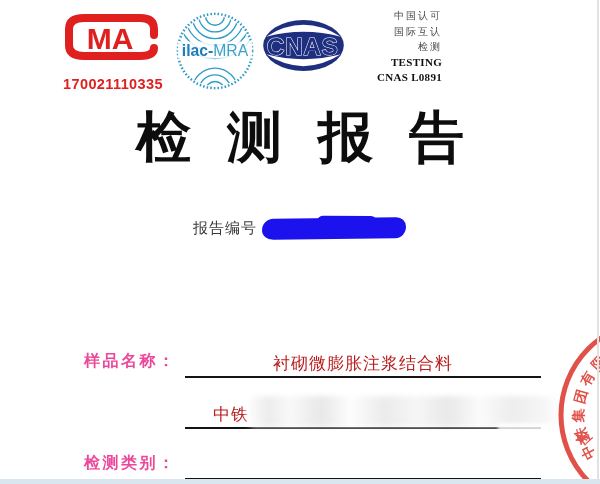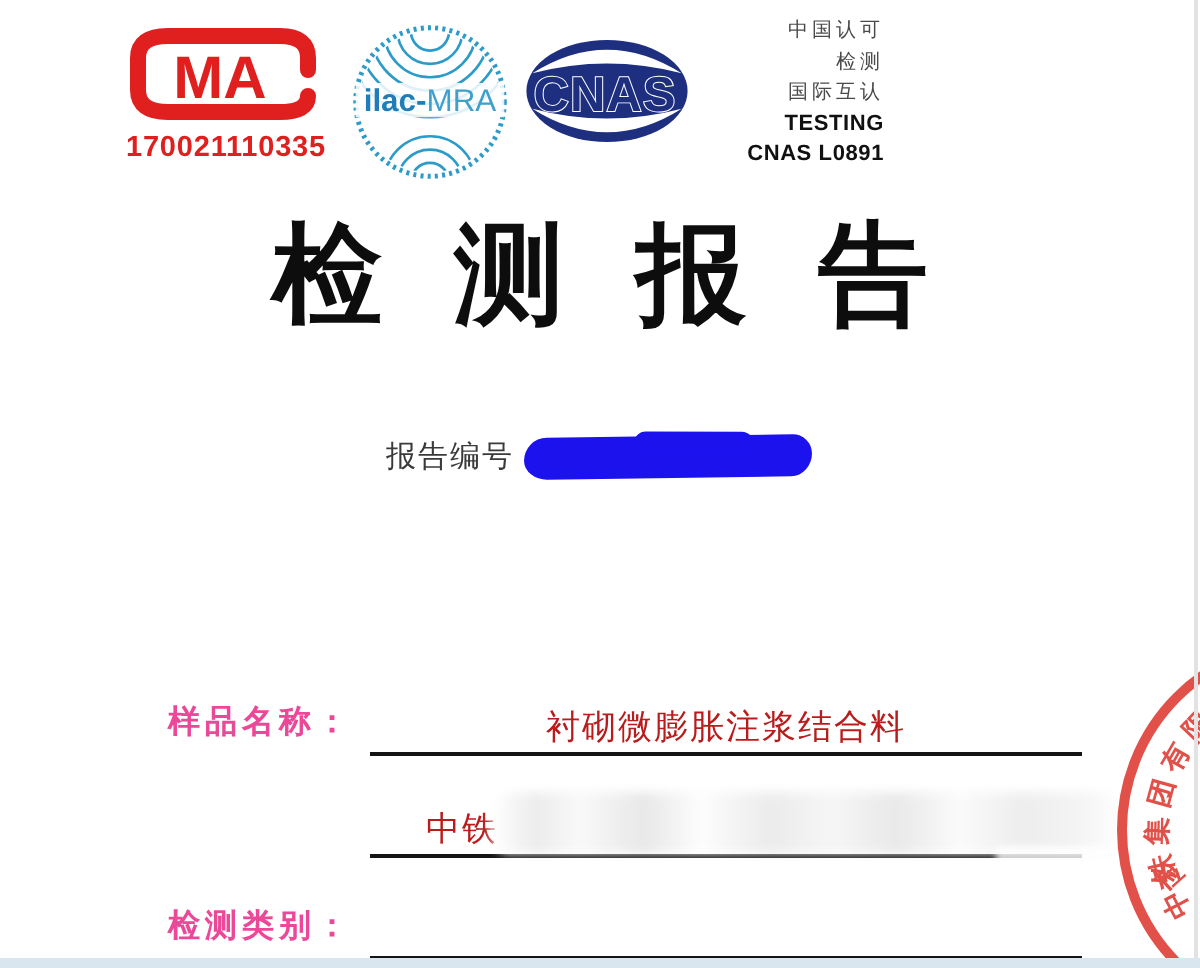--- a/index.html
+++ b/index.html
@@ -1,29 +1,29 @@
 <!DOCTYPE html>
 <html><head>
 <meta charset="utf-8">
 <style>
   html,body{margin:0;padding:0;background:#fff;}
   .page{position:relative;width:600px;height:484px;background:#ffffff;overflow:hidden;
         font-family:"Liberation Serif","DejaVu Serif",serif;color:#222;}
 
   
   .logo-cma{position:absolute;left:62px;top:12px;width:102px;height:50px;}
-  .cma-number{position:absolute;left:58px;top:66px;width:110px;text-align:center;
+  .cma-number{position:absolute;left:58px;top:76px;width:110px;text-align:center;
               font-family:"Liberation Sans","DejaVu Sans",sans-serif;
               font-weight:700;font-size:14.5px;letter-spacing:.4px;color:#e01f1f;}
   .logo-ilac{position:absolute;left:175px;top:11px;width:80px;height:80px;}
   .logo-cnas{position:absolute;left:261px;top:17px;width:85px;height:57px;}
   .cnas-text{position:absolute;left:342px;top:8px;width:100px;line-height:15.5px;text-align:right;}
   .cnas-text .zh{font-size:10px;color:#4a4a4a;letter-spacing:2px;}
   .cnas-text .en{font-size:11px;font-weight:700;color:#111;
-                 font-family:Liberation Sans, sans-serif;letter-spacing:.3px;}
+                 font-family:Liberation Serif, serif;letter-spacing:.3px;}
 
   
   .title{position:absolute;left:0;top:108px;width:100%;text-align:center;
          font-size:55px;font-weight:700;color:#0d0d0d;
          letter-spacing:36px;padding-left:36px;box-sizing:border-box;line-height:1.1;}
 
   
   .report-line{position:absolute;left:193px;top:219px;height:24px;}
   .report-label{font-size:15px;color:#3a3a3a;letter-spacing:1px;}
   .blob{position:absolute;left:262px;top:218px;width:144px;height:21px;
@@ -95,22 +95,22 @@
 
   <svg class="logo-cnas" viewBox="0 0 86 58">
     <ellipse cx="43" cy="29" rx="41" ry="26" fill="#1e2f80"></ellipse>
     <path d="M 5 20 Q 43 -4 81 20 Q 43 10 5 20 Z" fill="#ffffff"></path>
     <path d="M 5 38 Q 43 62 81 38 Q 43 48 5 38 Z" fill="#ffffff"></path>
     <text x="42" y="39" text-anchor="middle" font-size="25" font-weight="900" fill="#1e2f80" stroke="#ffffff" stroke-width="1" paint-order="stroke" letter-spacing="0.5">CNAS</text>
   </svg>
 
   <div class="cnas-text">
     <div class="zh">中国认可</div>
+    <div class="zh">国际互认</div>
     <div class="zh">检测</div>
-    <div class="zh">国际互认</div>
     <div class="en">TESTING</div>
     <div class="en">CNAS L0891</div>
   </div>
 
   <div class="title">检测报告</div>
 
   <div class="report-line">
     <span class="report-label">报告编号：</span>
   </div>
   <div class="blob"></div>

